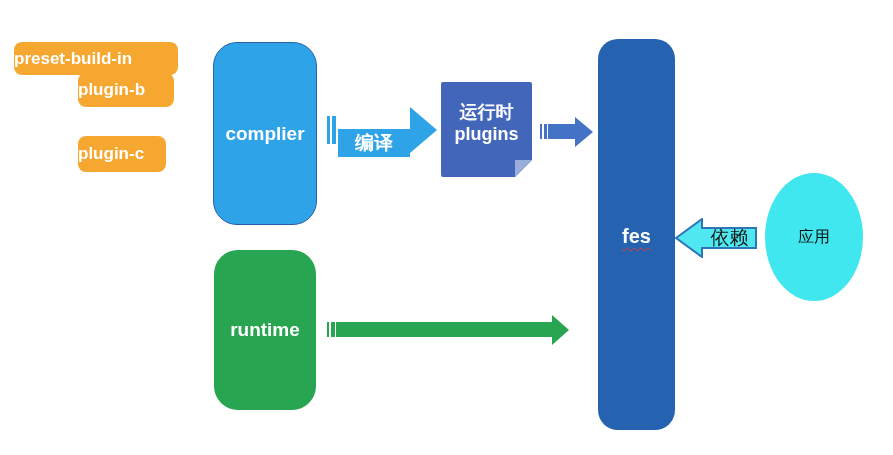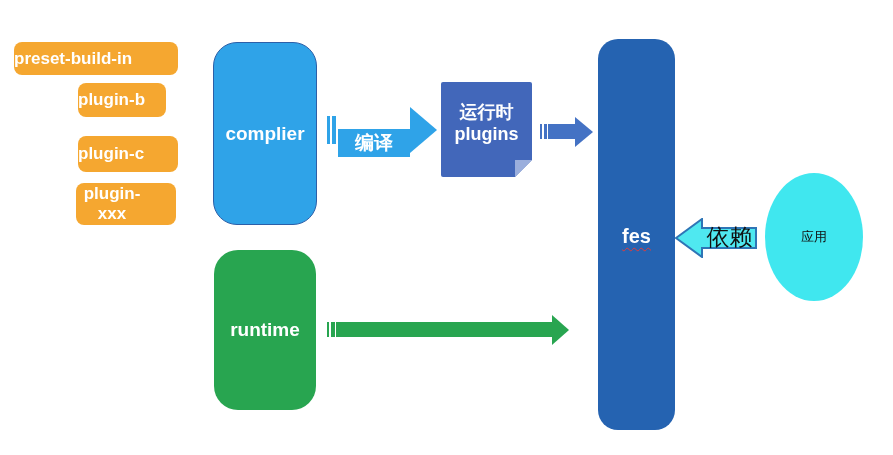--- a/index.html
+++ b/index.html
@@ -11,22 +11,22 @@
   }
   html,body{margin:0;padding:0;background:#fff;}
   body{font-family:"Liberation Sans","DejaVu Sans",sans-serif;}
   .canvas{position:relative;width:893px;height:455px;background:#fff;overflow:hidden;}
 
   
   .chip{position:absolute;background:var(--orange);border-radius:8px;
         display:flex;align-items:center;justify-content:flex-start;
         color:#fff;font-size:17px;font-weight:700;text-align:center;line-height:1.15;}
   .chip1{left:14px;top:42px;width:164px;height:33px;}
-  .chip2{left:78px;top:83px;width:88px;height:34px;}
-  .chip3{left:78px;top:136px;width:100px;height:36px;}
+  .chip2{left:78px;top:73px;width:96px;height:34px;}
+  .chip3{left:78px;top:136px;width:88px;height:36px;}
   .chip4{left:76px;top:183px;width:100px;height:42px;}
   .chip4 .chip-label{max-width:72px;}
 
   
   .node{position:absolute;display:flex;align-items:center;justify-content:center;
         color:#fff;font-size:19px;font-weight:700;}
   .complier{left:213px;top:42px;width:102px;height:181px;border-radius:24px;
             background:var(--light_blue);border:1px solid var(--complier_border);}
   .runtime{left:214px;top:250px;width:102px;height:160px;border-radius:24px;
            background:var(--green);}
@@ -73,43 +73,40 @@
   .g-s1{left:327px;top:322px;width:2px;height:15px;}
   .g-s2{left:331px;top:322px;width:4px;height:15px;}
   .g-body{left:336px;top:322px;width:216px;height:15px;background:var(--green);}
   .g-head{left:552px;top:315px;border-top:15px solid transparent;
           border-bottom:15px solid transparent;border-left:17px solid var(--green);}
 
   
   .dep-arrow{position:absolute;left:675px;top:218px;width:82px;height:40px;}
   .dep-label{position:absolute;left:702px;top:227px;width:55px;height:21px;
              display:flex;align-items:center;justify-content:center;
-             color:var(--text_dark);font-size:23px;font-weight:500;}
+             color:var(--text_dark);font-size:19px;font-weight:500;}
 
   
   .app{position:absolute;left:765px;top:173px;width:98px;height:128px;border-radius:50%;
        background:var(--cyan_ellipse);display:flex;align-items:center;justify-content:center;
-       color:var(--text_dark);font-size:13px;font-weight:500;}
+       color:var(--text_dark);font-size:16px;font-weight:500;}
 </style>
 </head>
 <body>
 
 <div class="canvas">
 
   <div class="chip chip1">
     <span class="chip-label">preset-build-in</span>
   </div>
   <div class="chip chip2">
     <span class="chip-label">plugin-b</span>
   </div>
   <div class="chip chip3">
     <span class="chip-label">plugin-c</span>
-  </div>
-  <div class="chip chip4">
-    <span class="chip-label">plugin-xxx</span>
   </div>
 
   <div class="node complier">
     <span>complier</span>
   </div>
 
   <div class="node runtime">
     <span>runtime</span>
   </div>
 

